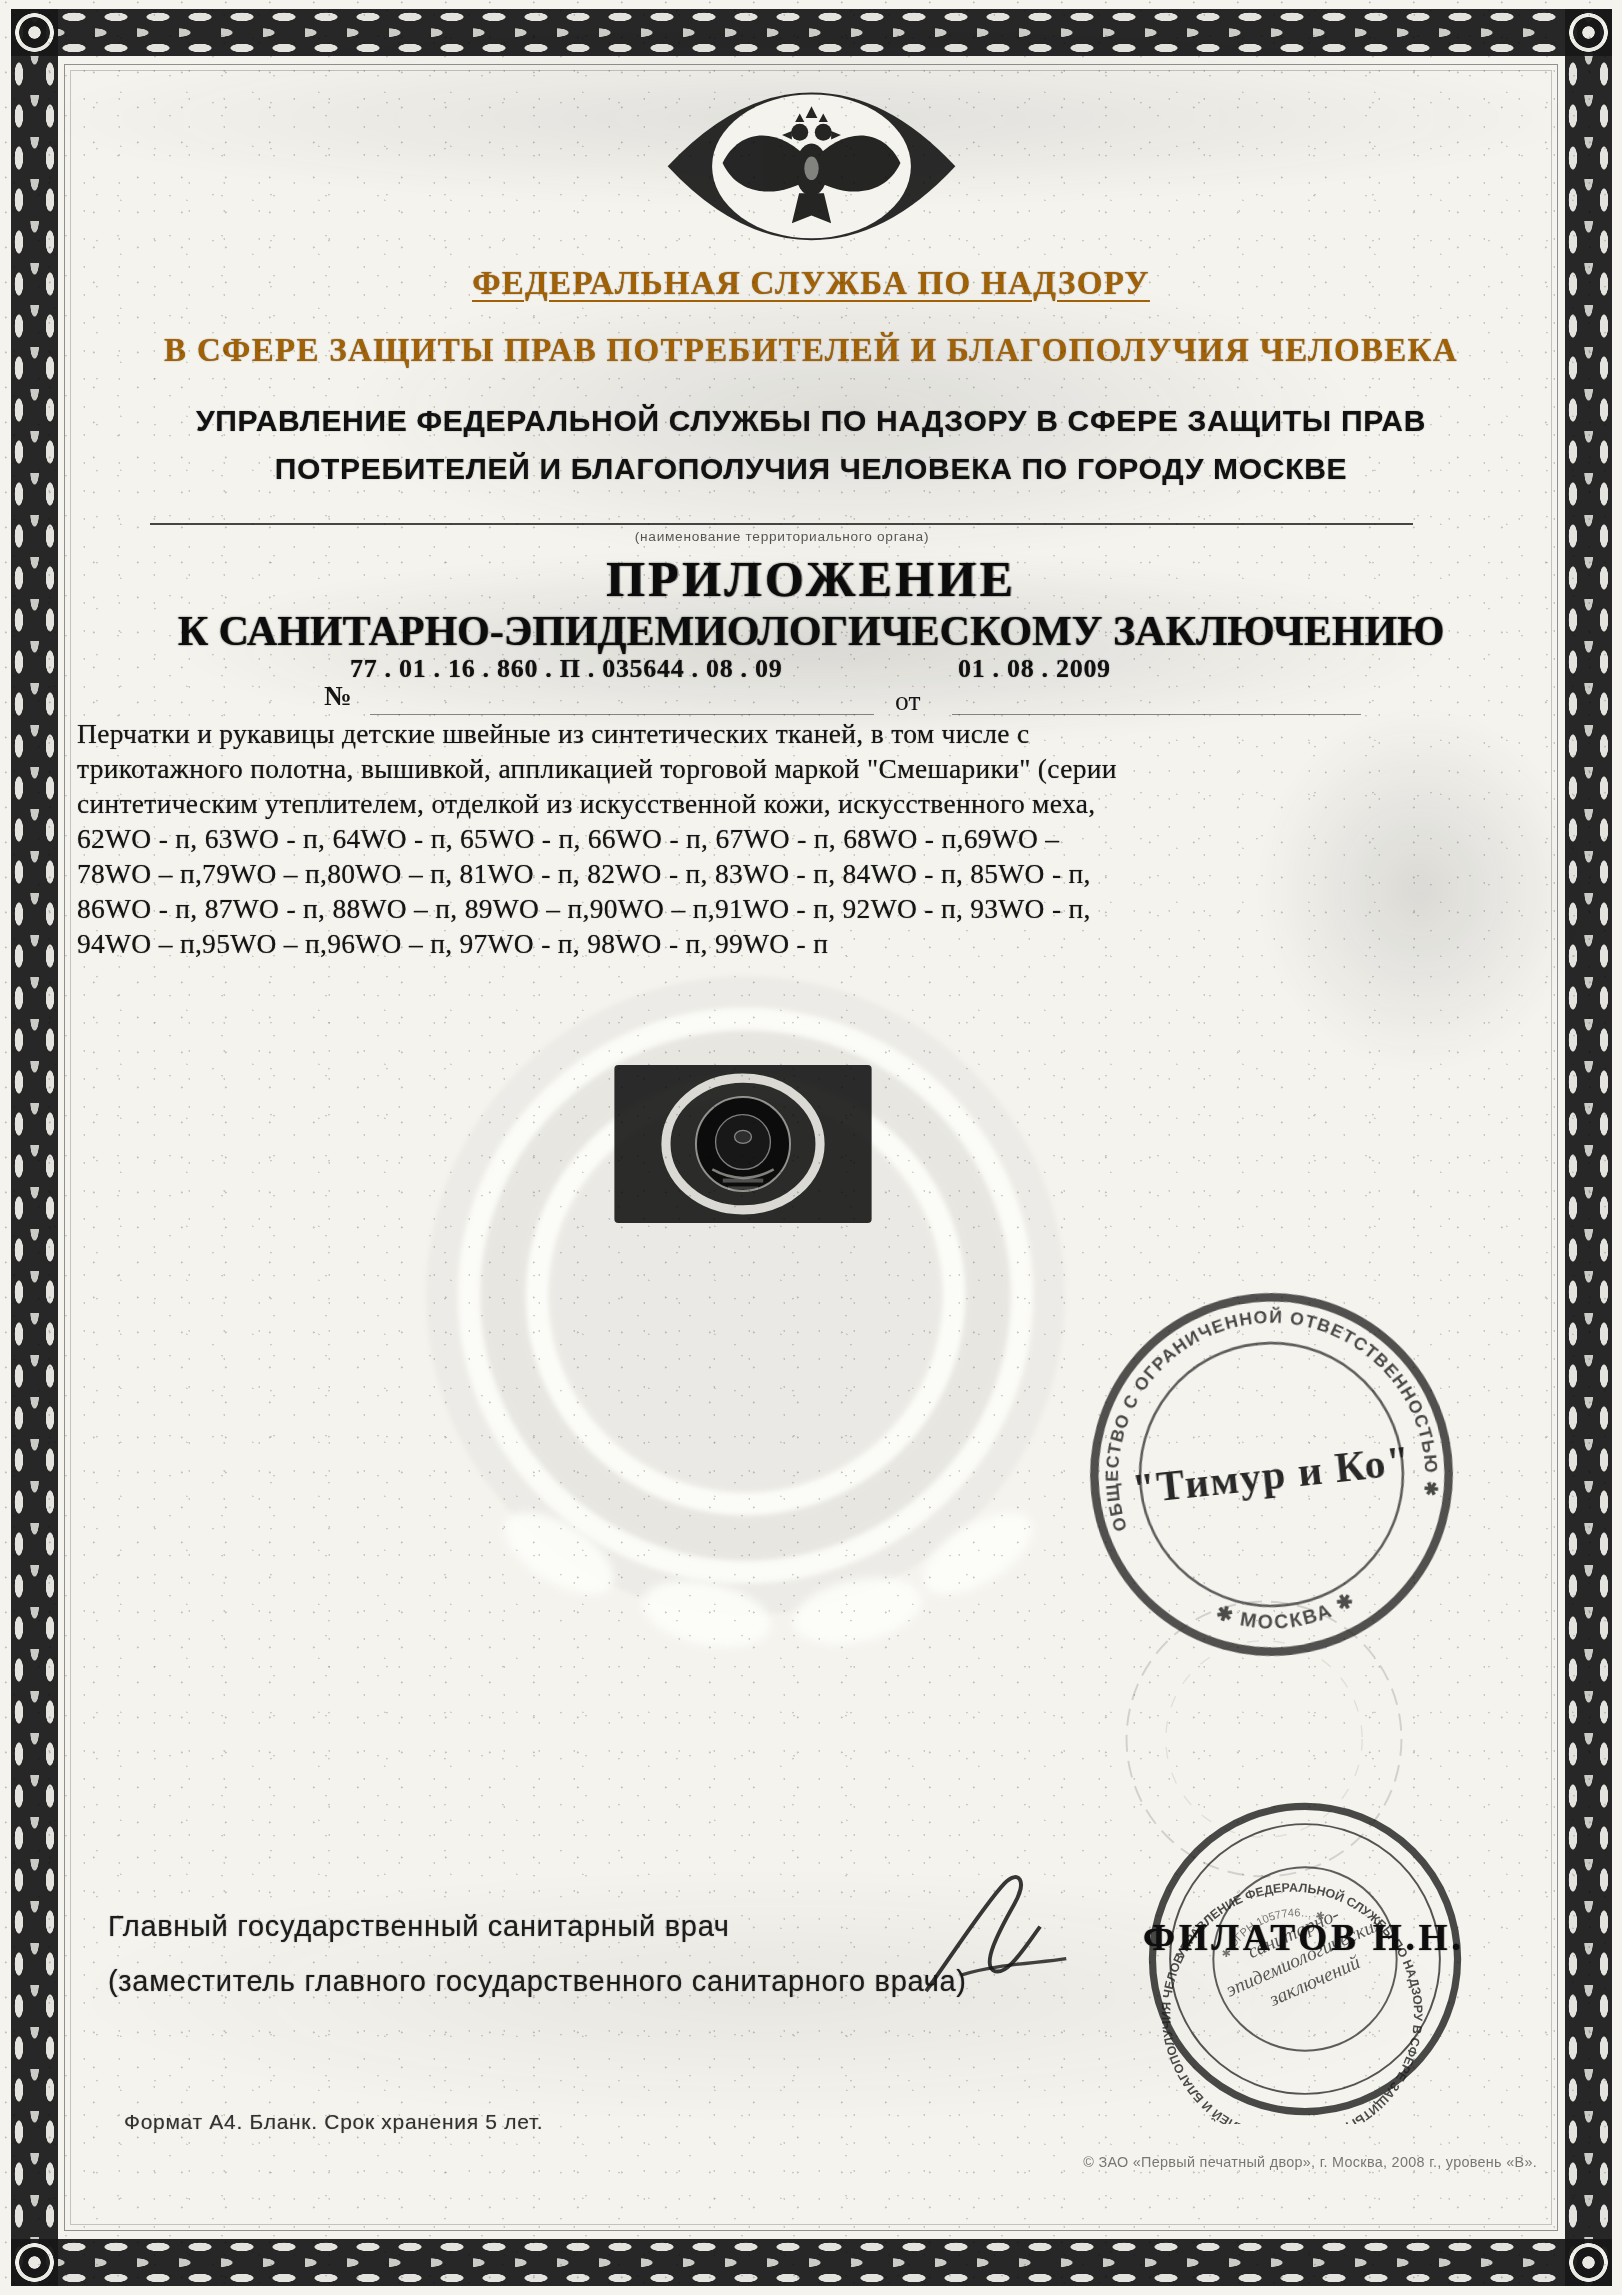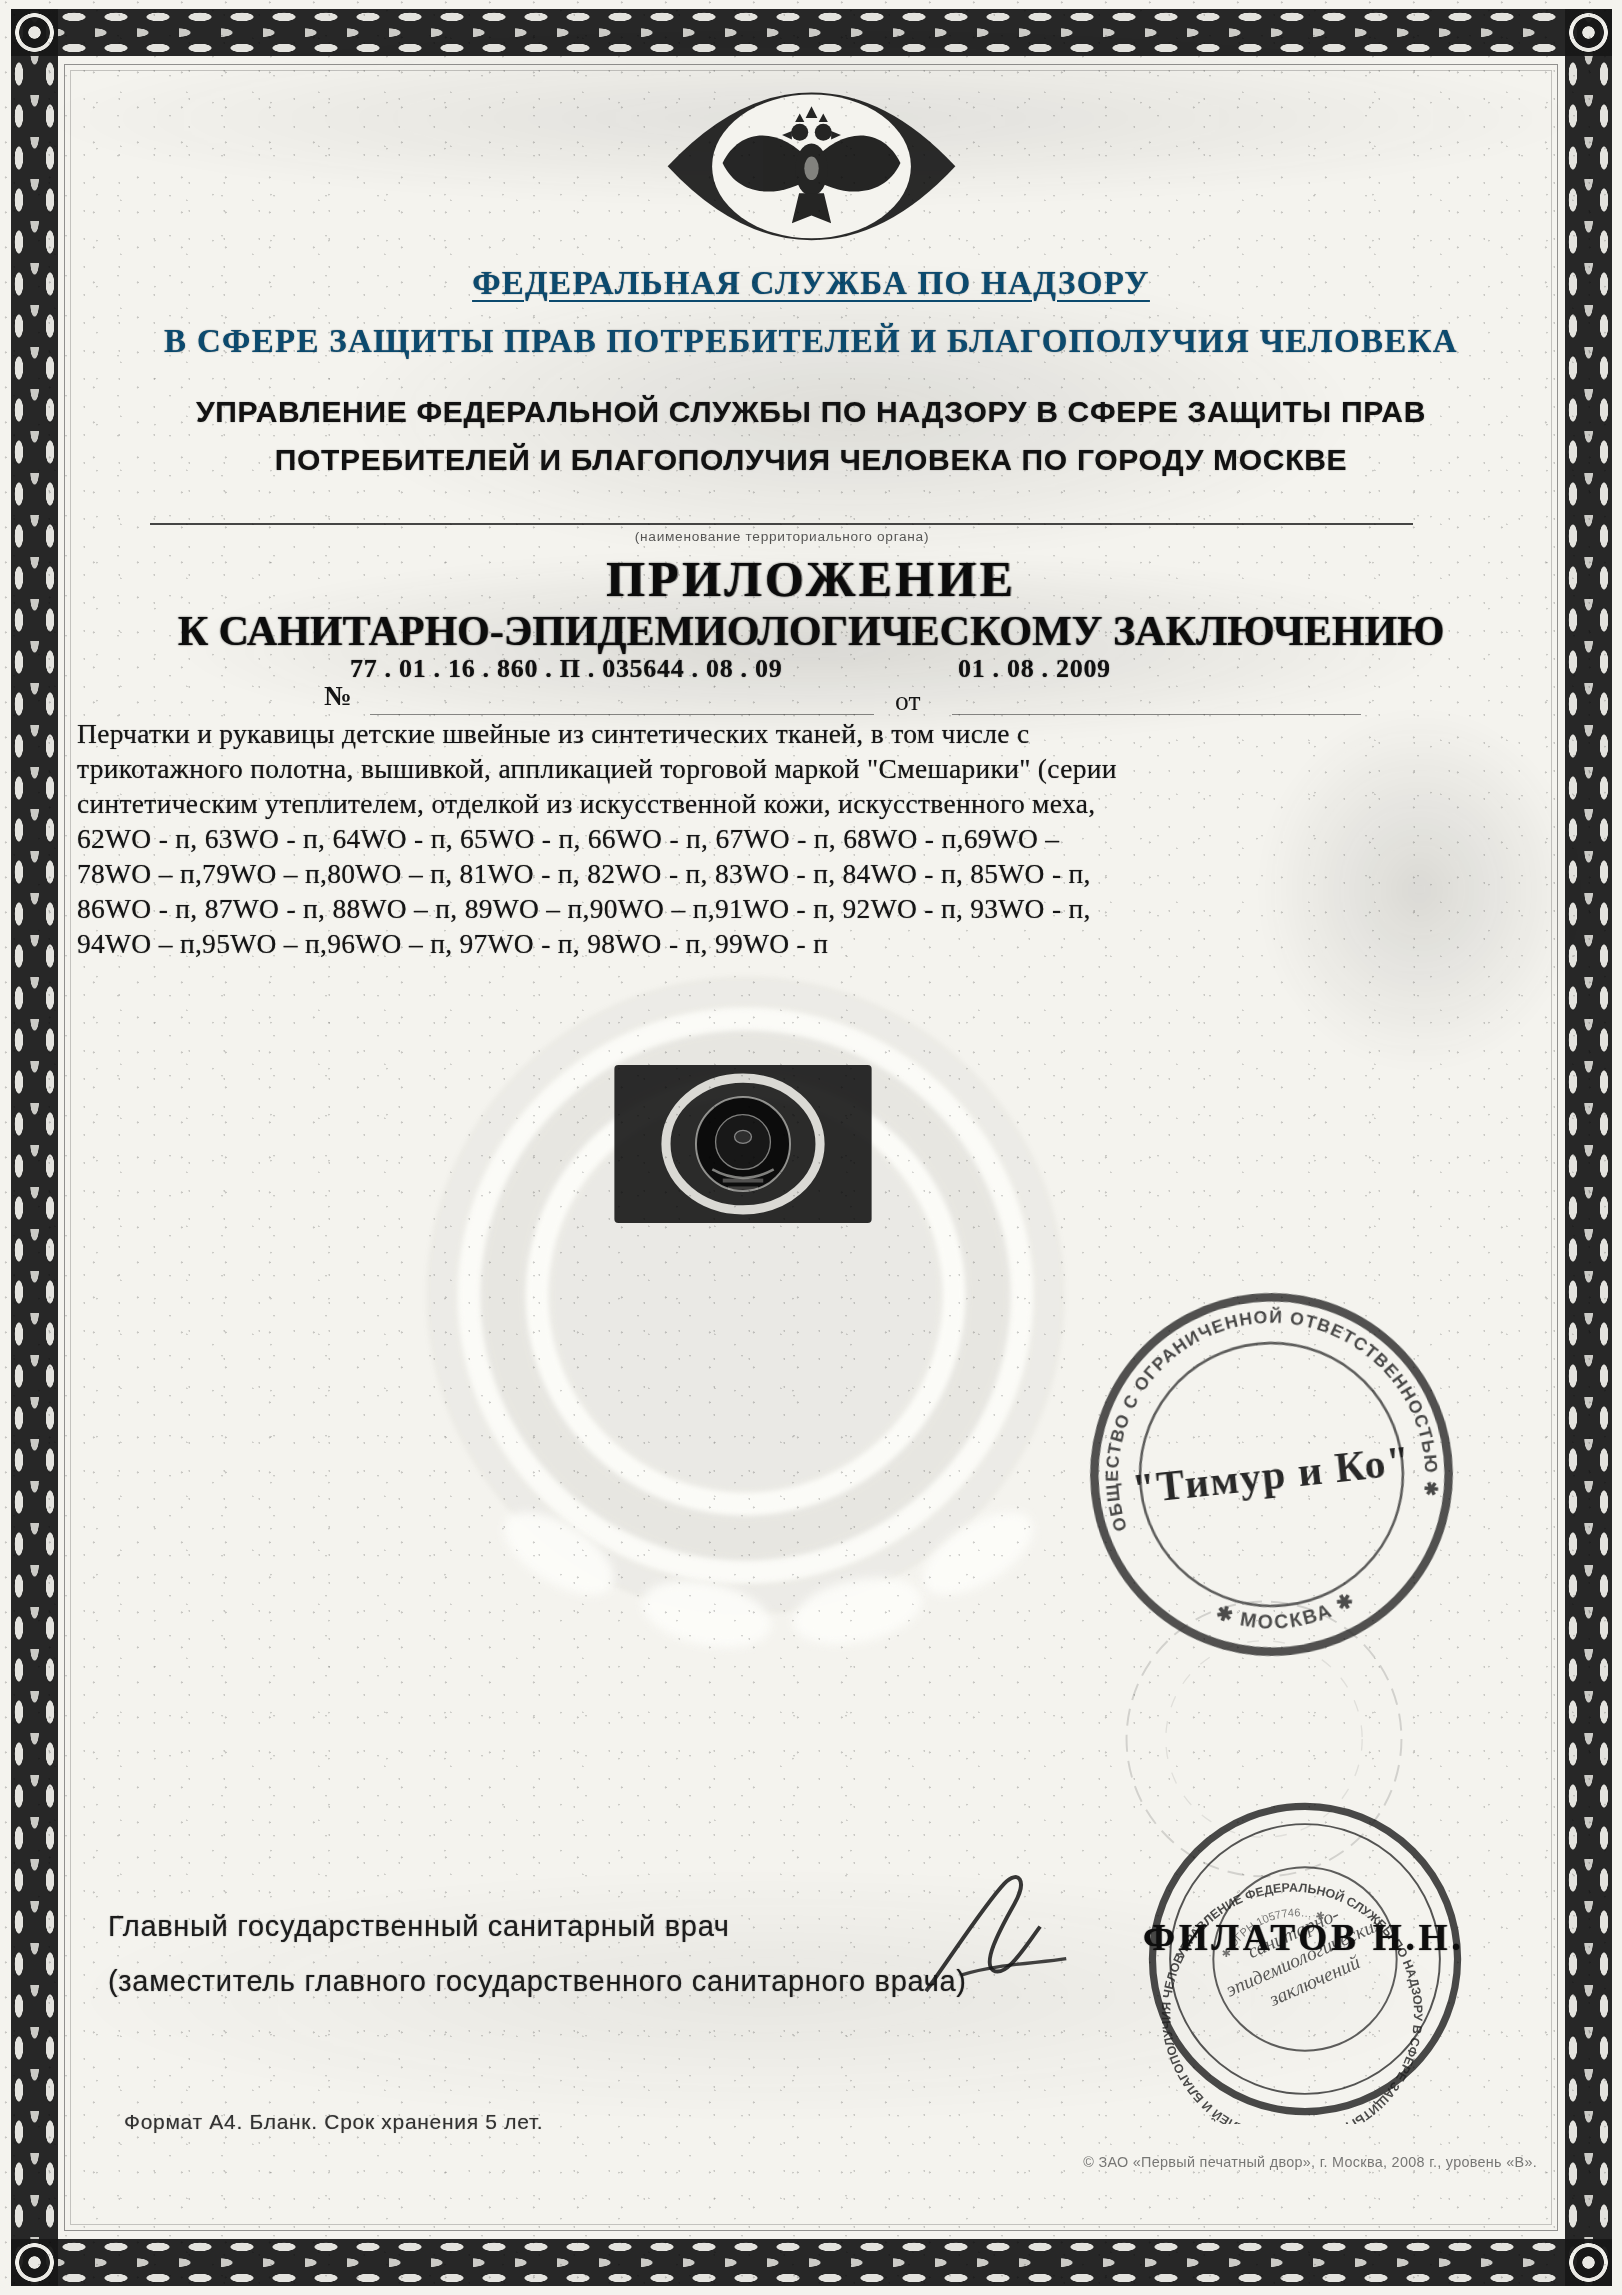--- a/index.html
+++ b/index.html
@@ -35,24 +35,24 @@
       radial-gradient(circle at 27% 89%, rgba(0,0,0,.30) 0 0.7px, transparent 1.2px);
     background-size:44px 35px, 58px 46px, 35px 28px, 66px 54px, 52px 40px;}
   .smudge{position:absolute;pointer-events:none;filter:blur(6.5px);}
   .sm1{top:262px;left:340px;width:1021px;height:301px;background:radial-gradient(ellipse at center, rgba(40,40,40,.11), transparent 70%);}
   .sm2{top:550px;left:170px;width:1282px;height:196px;background:radial-gradient(ellipse at center, rgba(40,40,40,.13), transparent 70%);}
   .sm3{top:707px;left:1256px;width:327px;height:366px;background:radial-gradient(ellipse at center, rgba(40,40,40,.12), transparent 70%);}
   .sm4{top:33px;left:52px;width:1518px;height:170px;background:radial-gradient(ellipse at center, rgba(40,40,40,.09), transparent 72%);}
   .sm5{top:1871px;left:79px;width:1374px;height:249px;background:radial-gradient(ellipse at center, rgba(40,40,40,.06), transparent 72%);}
   
   .hdr{position:absolute;top:265px;left:72px;right:72px;text-align:center;}
-  .h-serif{font-family:"Liberation Serif",serif;font-weight:bold;font-size:33px;letter-spacing:1.3px;color:#0c4a6e;
+  .h-serif{font-family:"Liberation Serif",serif;font-weight:bold;font-size:33px;letter-spacing:1.3px;color:#a16207;
     text-shadow:0 0 1.3px rgba(10,10,10,.55);}
   .h-underline{text-decoration:underline;text-decoration-thickness:2px;text-underline-offset:5.9px;}
-  .h-gap{margin-top:21px;}
+  .h-gap{margin-top:30px;}
   .h-sans{font-family:"Liberation Sans",sans-serif;font-weight:bold;font-size:30px;letter-spacing:0.7px;color:#121212;
     margin-top:6.5px;line-height:41px;text-shadow:0 0 1.3px rgba(0,0,0,.5);}
   .h-sans-first{margin-top:31px;}
   .rule{position:absolute;top:523px;left:150px;width:1263px;height:2px;background:rgba(25,25,25,.8);}
   .rule-caption{position:absolute;top:529px;left:782px;transform:translateX(-50%);
     font-family:"Liberation Sans",sans-serif;font-size:13.7px;color:rgba(30,30,30,.75);letter-spacing:0.7px;}
   
   .title1{position:absolute;top:550px;left:0;width:1622px;text-align:center;font-weight:bold;font-size:50px;
     letter-spacing:3.3px;color:#0c0c0c;text-shadow:0 0 2px rgba(0,0,0,.75), 1.3px 0 0 rgba(0,0,0,.4);}
   .title2{position:absolute;top:607px;left:0;width:1622px;text-align:center;font-weight:bold;font-size:42px;

